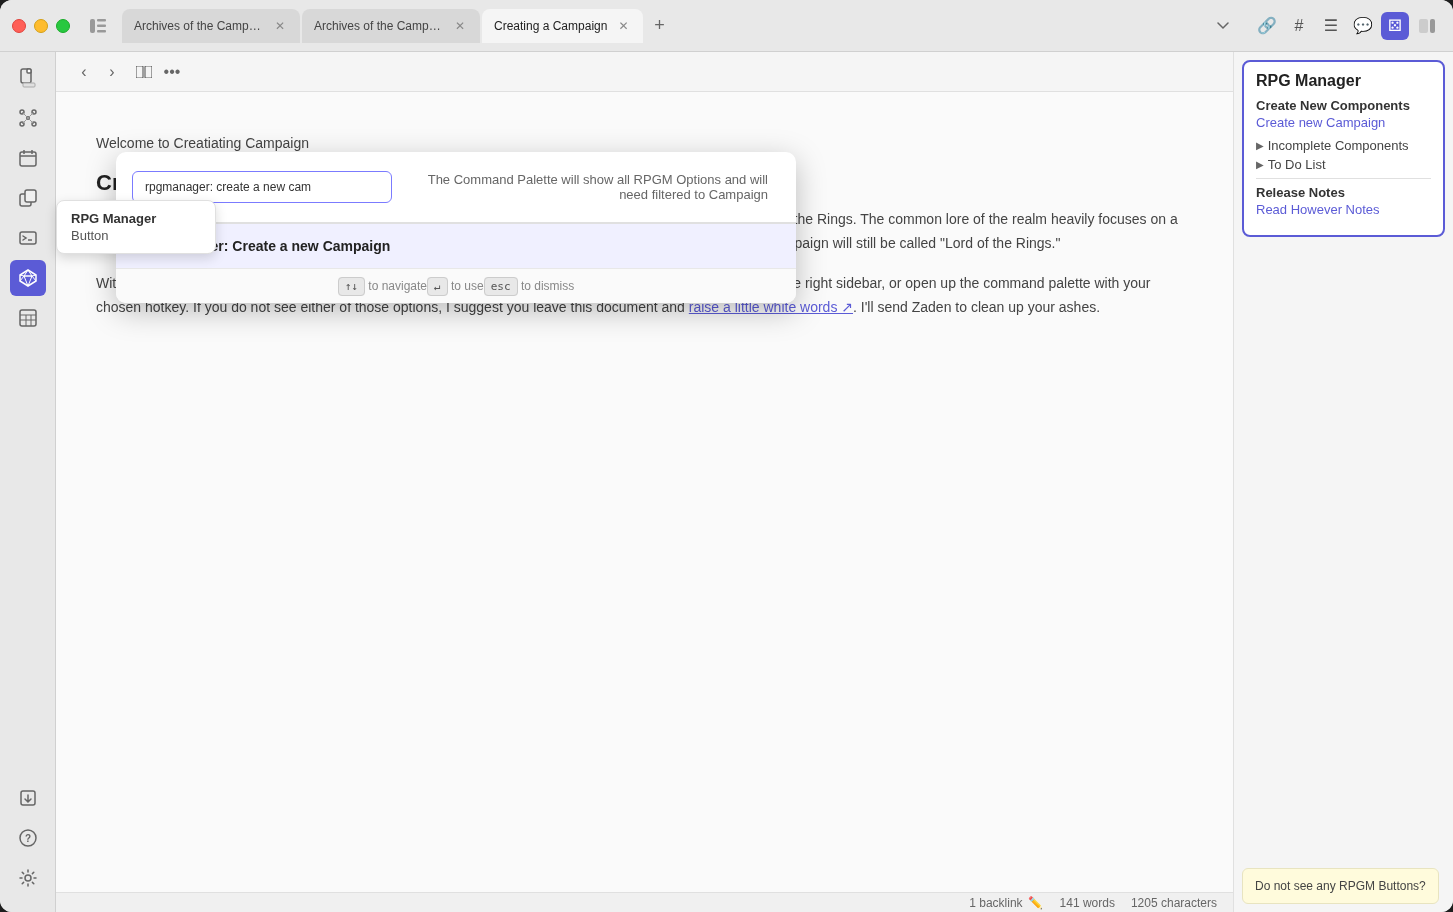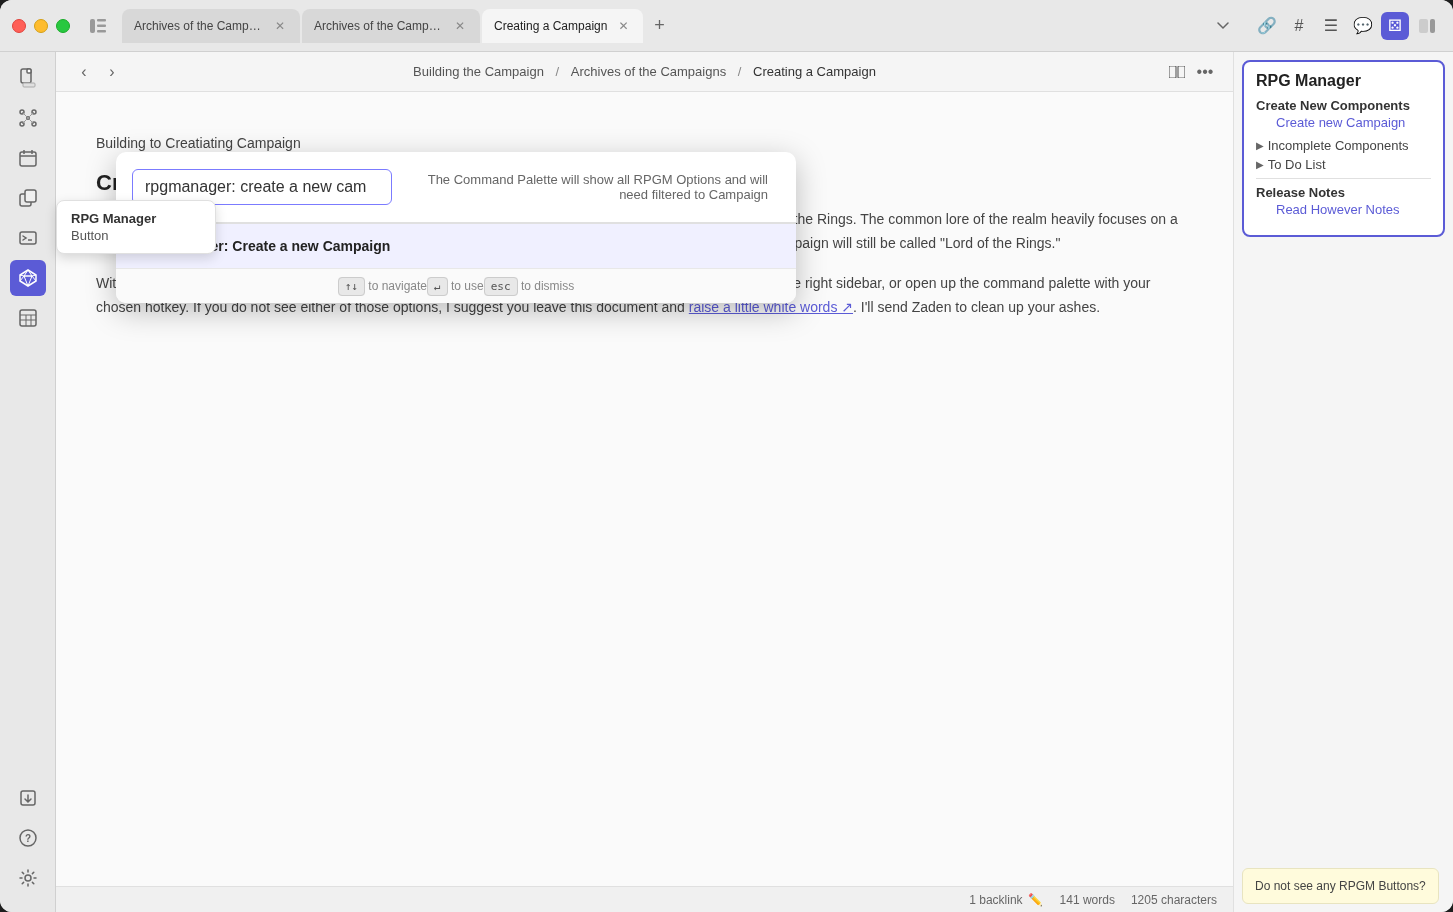--- a/index.html
+++ b/index.html
@@ -270,21 +270,21 @@
       align-items: center;
       padding: 12px 16px;
       border-bottom: 1px solid #e0e0e0;
       gap: 0;
     }
     .command-input {
       flex: 1;
       border: 1px solid #7b7bff;
       border-radius: 6px;
       padding: 8px 12px;
-      font-size: 16px;
+      font-size: 12px;
       outline: none;
       color: #333;
     }
     .command-hint {
       flex: 1;
       padding: 8px 12px;
       font-size: 13px;
       color: #666;
       text-align: right;
     }
@@ -416,21 +416,20 @@
       color: #333;
       margin-bottom: 2px;
     }
 
     .rpg-section-link {
       font-size: 13px;
       color: #5b5bd6;
       cursor: pointer;
       margin-bottom: 8px;
       display: block;
-      margin-left: 20px;
     }
 
     .rpg-expandable {
       display: flex;
       align-items: center;
       gap: 4px;
       font-size: 13px;
       color: #444;
       cursor: pointer;
       margin-bottom: 4px;
@@ -453,21 +452,21 @@
       border: 1px solid #e8e4c0;
       border-radius: 6px;
       padding: 10px 12px;
       font-size: 12.5px;
       color: #444;
       line-height: 1.5;
     }
 
     
     .status-bar {
-      height: 26px;
+      height: 20px;
       background: #f0f0f0;
       border-top: 1px solid #e0e0e0;
       display: flex;
       align-items: center;
       justify-content: flex-end;
       padding: 0 16px;
       gap: 16px;
       font-size: 12px;
       color: #666;
       flex-shrink: 0;
@@ -659,27 +658,20 @@
         <div style="font-size:13px;color:#555;">Button</div>
       </div>
     </div>
 
     <div class="content-area">
 
       <div class="breadcrumb-bar">
         <div class="breadcrumb-nav">
           <div class="nav-btn">‹</div>
           <div class="nav-btn">›</div>
-        </div>
-        <div class="breadcrumb-path">
-          <span style="color:#555;">Building the Campaign</span>
-          <span>/</span>
-          <span style="color:#555;">Archives of the Campaigns</span>
-          <span>/</span>
-          <span style="color:#333;font-weight:500;">Creating a Campaign</span>
         </div>
         <div class="breadcrumb-icons">
           <div class="breadcrumb-icon-btn">
             <svg width="16" height="12" viewBox="0 0 16 12" fill="none">
                 <rect x="0" y="0" width="7" height="12" rx="1" stroke="#666" stroke-width="1.2"></rect>
                 <rect x="9" y="0" width="7" height="12" rx="1" stroke="#666" stroke-width="1.2"></rect>
               </svg>
           </div>
           <div class="breadcrumb-icon-btn">•••</div>
         </div>
@@ -700,21 +692,21 @@
           </div>
           <div class="command-footer">
             <span><kbd>↑↓</kbd> to navigate</span>
             <span><kbd>↵</kbd> to use</span>
             <span><kbd>esc</kbd> to dismiss</span>
           </div>
         </div>
 
         <div class="article-content">
           <p class="article-intro">
-            <span>Building to Creati</span>ating Campaign
+            <span>Welcome to Creati</span>ating Campaign
           </p>
 
           <h2 class="article-h2">Creating Middle Earth</h2>
 
           <p class="article-para">
             As most of you are &nbsp;<a class="tag-link">#Seed</a>&nbsp;, we're going to start with an example universe more commonly known as the Lord of the Rings. The common lore of the realm heavily focuses on a section of a plane called Middle Earth, which is what we will start with today. However, for our purposes, the Campaign will still be called "Lord of the Rings."
           </p>
 
           <p class="article-para">
             Within your Obsidian stone, either click on the D20 die on the left sidebar to open up a list of commands within the right sidebar, or open up the command palette with your chosen hotkey. If you do not see either of those options, I suggest you leave this document and <a class="article-link">raise a little white words ↗</a>. I'll send Zaden to clean up your ashes.

